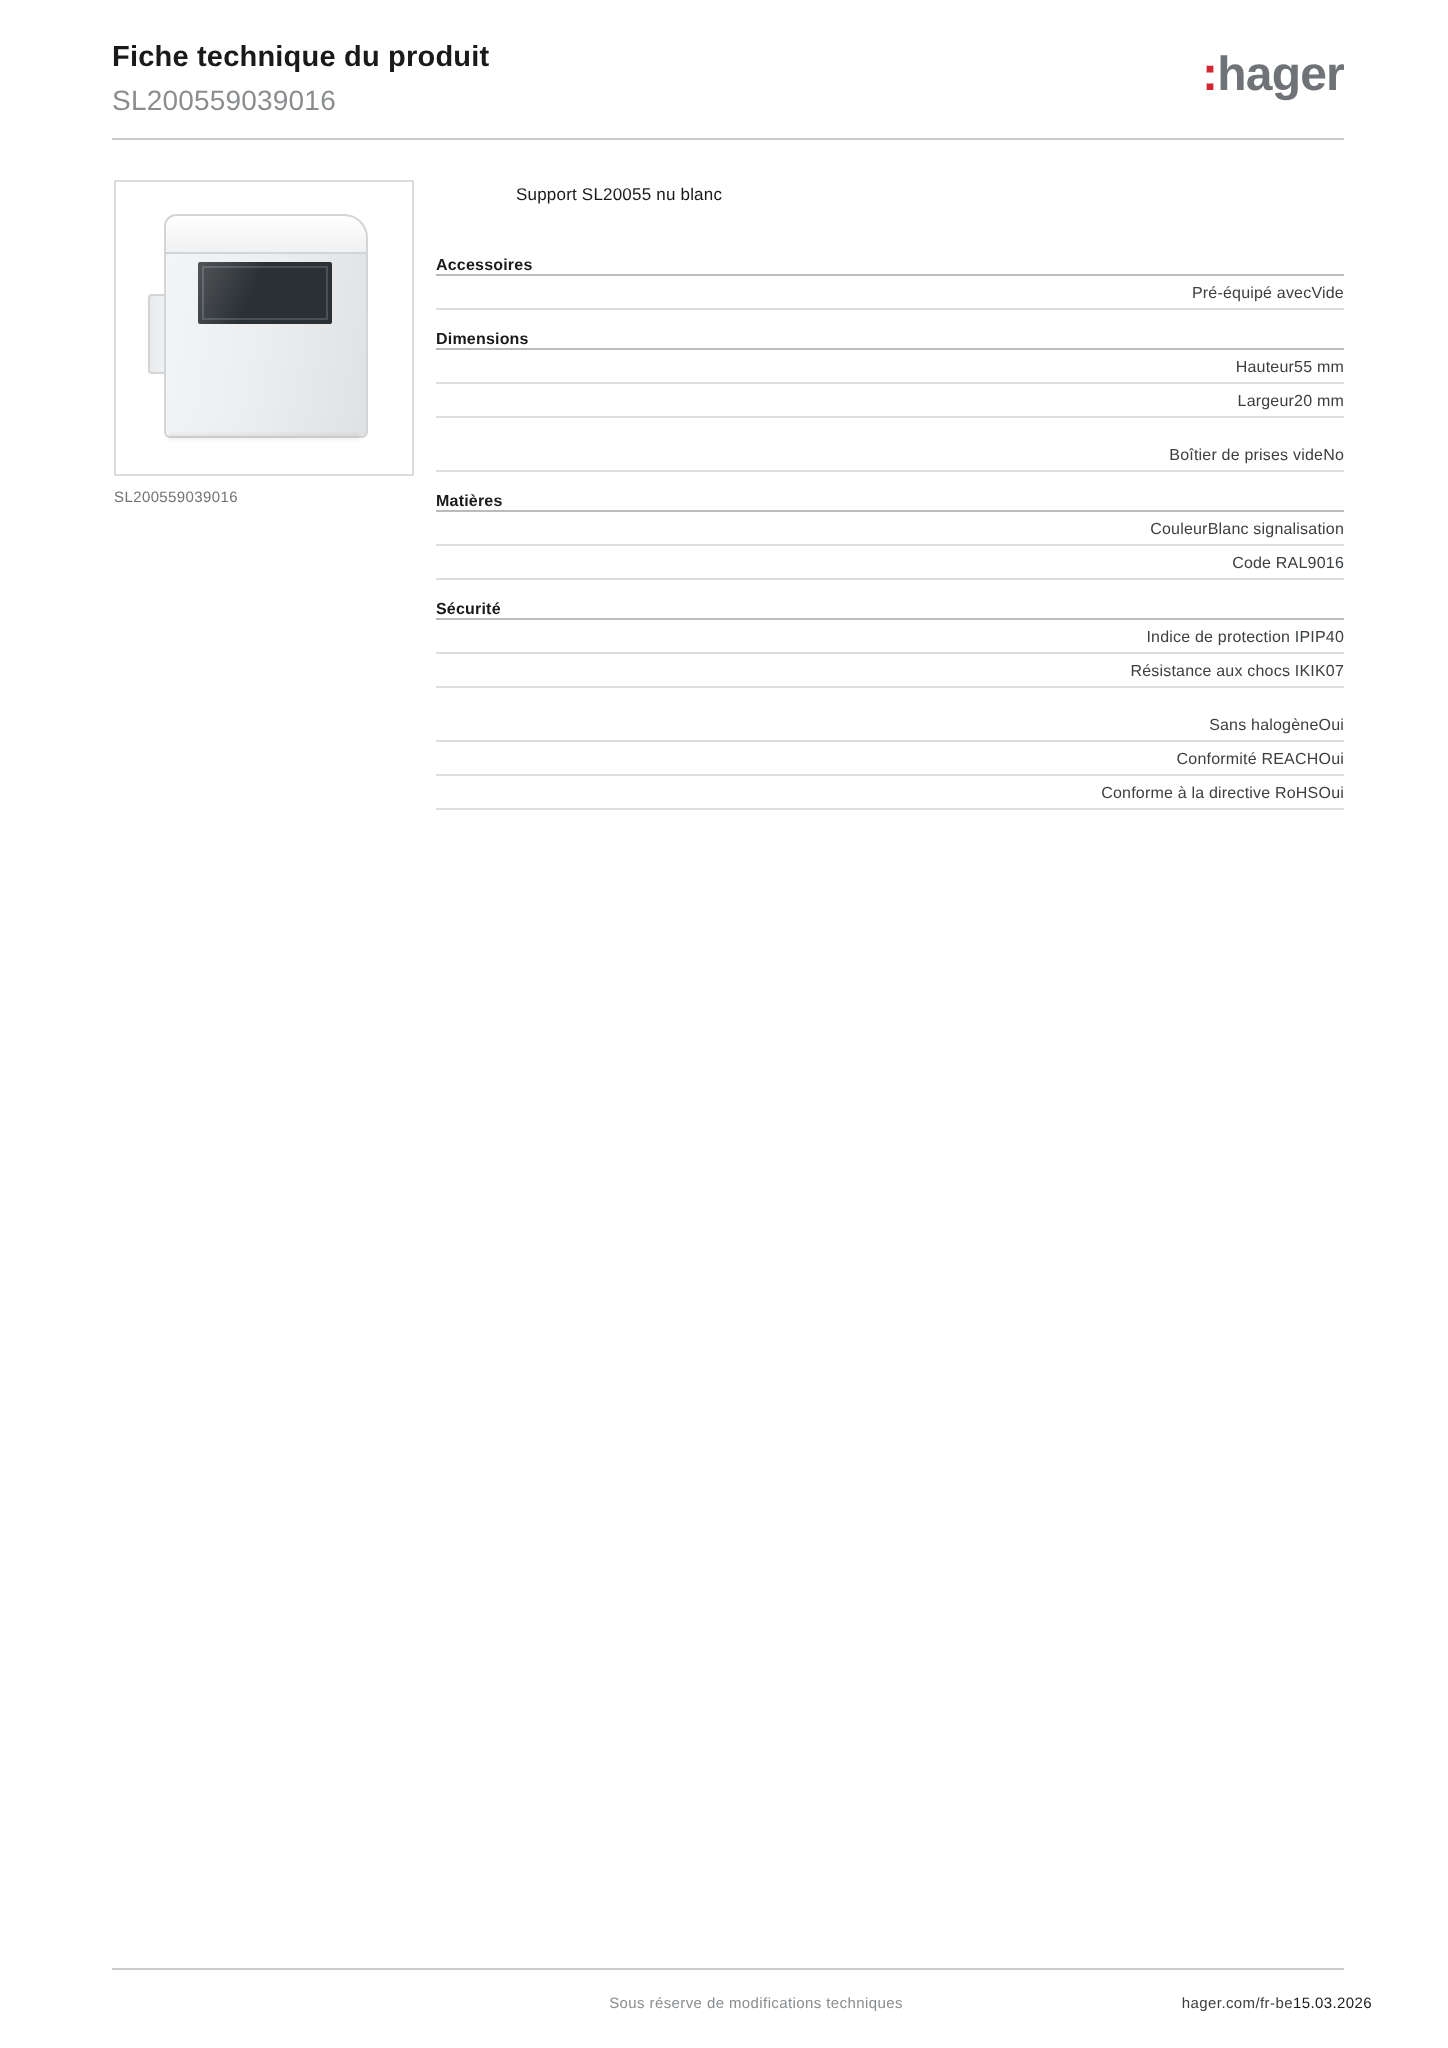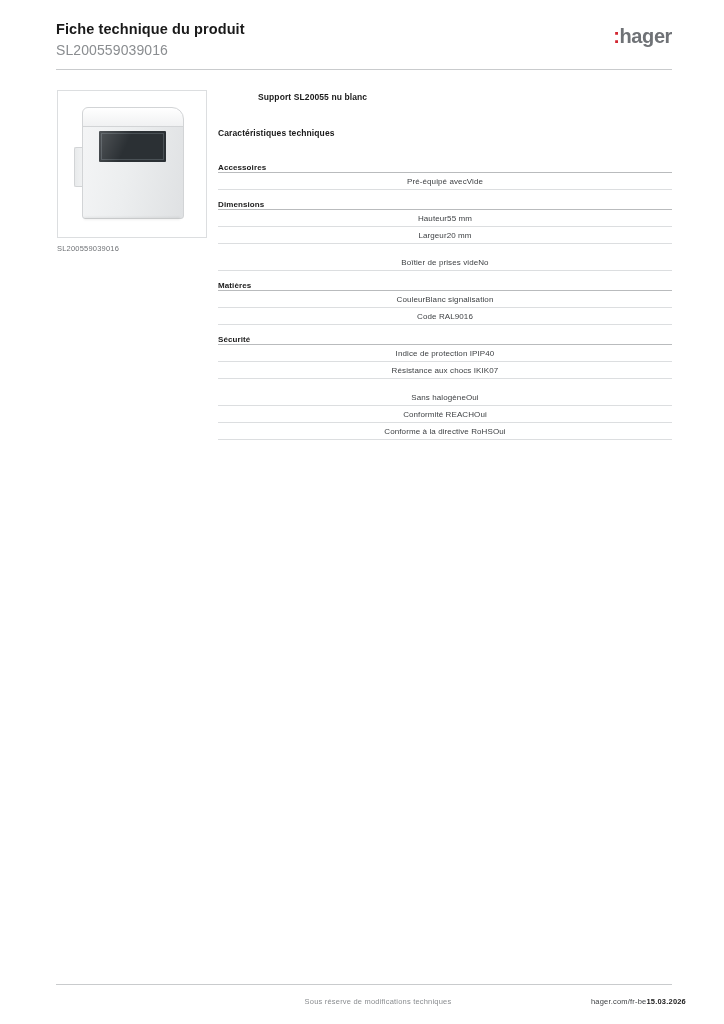--- a/index.html
+++ b/index.html
@@ -40,21 +40,21 @@
   }
   .doc-subtitle {
     font-size: 14px;
     font-weight: normal;
     color: #8a8d90;
     line-height: 1.35;
     letter-spacing: 0.1px;
     margin-top: 1px;
   }
   .brand {
-    font-size: 20px;
+    font-size: 24px;
     font-weight: bold;
     color: #6f7276;
     letter-spacing: -0.4px;
     line-height: 1;
     margin-top: 6px;
   }
   .brand .colon {
     color: #d22630;
   }
 
@@ -167,21 +167,21 @@
 
   
   .specs {
     position: absolute;
     left: 218px;
     top: 92px;
     width: 454px;
   }
   .spec-title {
     font-size: 8.5px;
-    font-weight: bold;
+    font-weight: normal;
     color: #1a1a1a;
     letter-spacing: 0.1px;
     margin-bottom: 26px;
     padding-left: 40px;
   }
   .spec-heading {
     font-size: 8.5px;
     font-weight: bold;
     color: #1a1a1a;
     letter-spacing: 0.1px;
@@ -193,21 +193,21 @@
   .group-label {
     font-size: 8px;
     font-weight: bold;
     color: #1a1a1a;
     letter-spacing: 0.1px;
     padding-bottom: 0;
     border-bottom: 1px solid #b9bbbd;
   }
   .row {
     display: flex;
-    justify-content: center;
+    justify-content: flex-end;
     align-items: baseline;
     font-size: 8px;
     color: #3c3f42;
     padding: 3.5px 0 3.5px 0;
     border-bottom: 1px solid #dcdee0;
     letter-spacing: 0.1px;
   }
   .row .key {
     white-space: nowrap;
   }
@@ -241,21 +241,21 @@
   }
   .footer-center {
     color: #8a8d90;
     position: absolute;
     left: 0;
     right: 0;
     text-align: center;
   }
   .footer-right {
     color: #1a1a1a;
-    font-weight: bold;
+    font-weight: normal;
   }
 </style>
 </head>
 <body>
 
 <div class="page">
 
   <div class="header">
     <div>
       <div class="doc-title">Fiche technique du produit</div>
@@ -273,21 +273,20 @@
       <div class="enc-window">
         <div class="enc-window-inner"></div>
       </div>
       <div class="enc-shadow"></div>
     </div>
   </div>
   <div class="image-caption">SL200559039016</div>
 
   <div class="specs">
     <div class="spec-title">Support SL20055 nu blanc</div>
-    <div class="spec-heading">Caractéristiques techniques</div>
 
     <div class="group">
       <div class="group-label">Accessoires</div>
       <div class="row">
         <span class="key">Pré-équipé avec</span>
         <span class="val">Vide</span>
       </div>
     </div>
 
     <div class="group">

